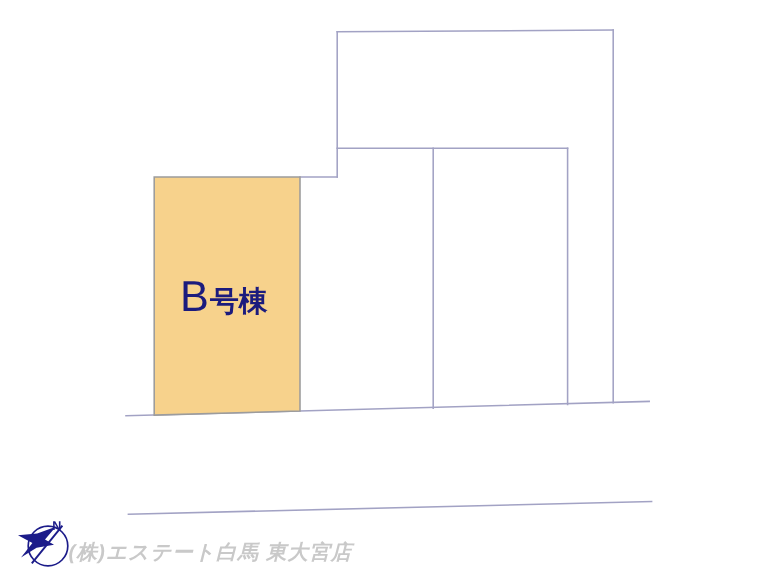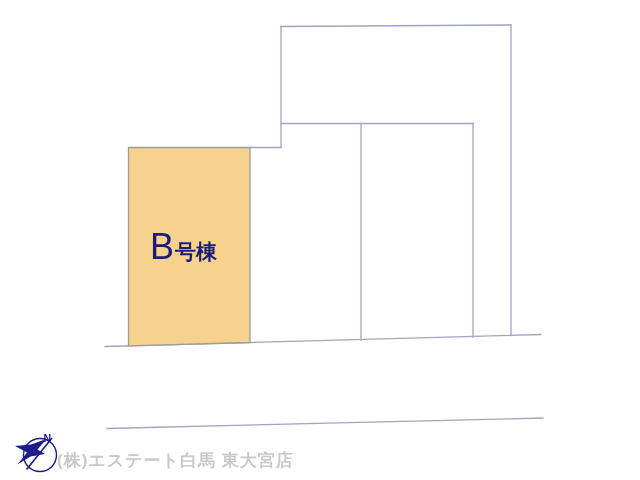--- a/index.html
+++ b/index.html
@@ -9,25 +9,25 @@
     position:relative;
   }
   .stage{position:absolute;left:0;top:0;width:640px;height:480px;}
   svg.plan{position:absolute;left:0;top:0;}
   .parcel-label{
     position:absolute;left:150px;top:229px;
     line-height:1;white-space:nowrap;
     color:#1b1b7d;
   }
   .parcel-label .big{font-size:36px;font-weight:500;letter-spacing:1px;}
-  .parcel-label .small{font-size:21px;font-weight:600;}
+  .parcel-label .small{font-size:24px;font-weight:600;}
   .company{
     position:absolute;left:57px;top:449px;
     font-size:17px;letter-spacing:1px;white-space:nowrap;
-    color:#c9c9c9;font-weight:600;
+    color:#c9c9c9;font-weight:600;font-style:italic;
   }
 </style>
 </head>
 <body>
 
 <div class="stage">
 
   <svg class="plan" width="640" height="480" viewBox="0 0 640 480">
 
     <g stroke="#a2a2c4" stroke-width="1.3" fill="none" stroke-linecap="square">

